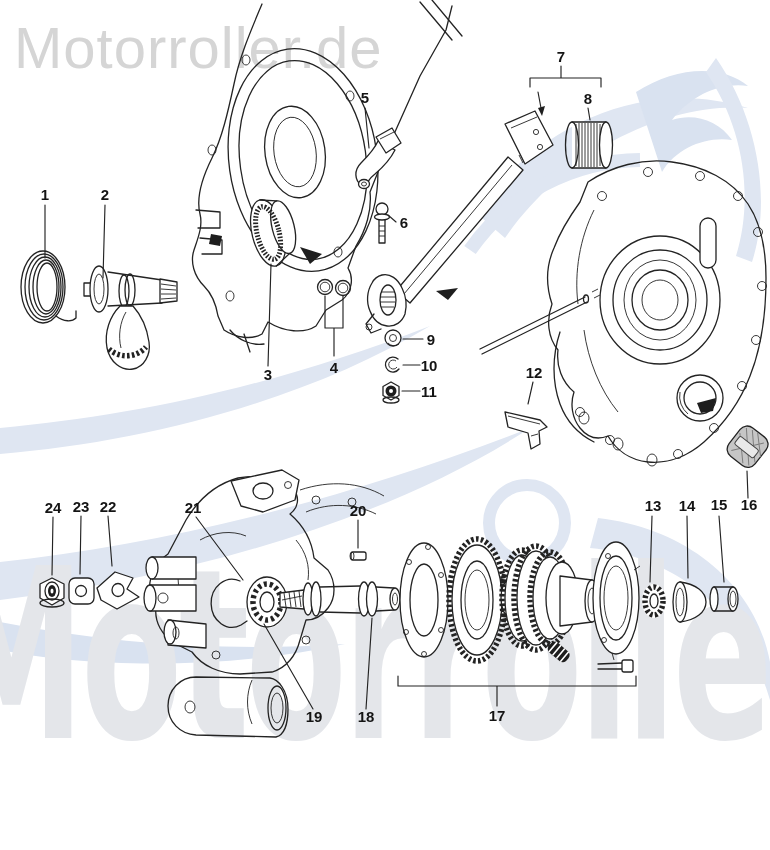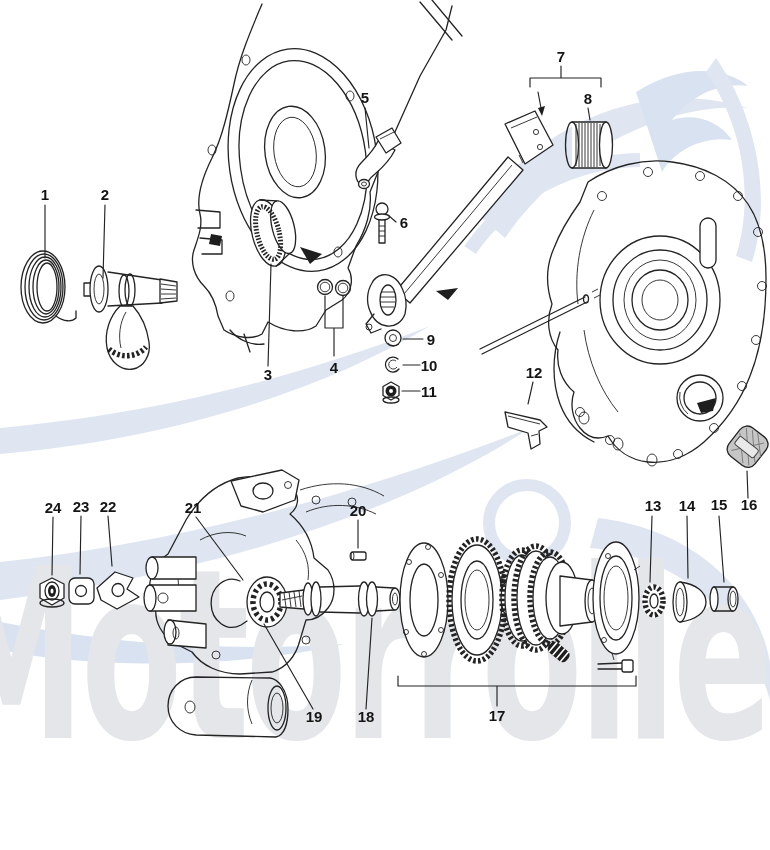--- a/index.html
+++ b/index.html
@@ -35,20 +35,21 @@
     <path class="sw2" d="M636,92 C676,66 722,64 748,86 C722,82 692,94 672,120 C694,113 718,120 732,140 C706,136 676,148 662,172 Z"></path>
     <path class="sw" d="M716,58 C758,118 772,200 752,262 L736,256 C754,198 744,128 706,72 Z"></path>
     <path class="sw" d="M0,428 C130,416 270,388 430,326 C310,398 150,442 0,454 Z"></path>
     <path class="sw" d="M0,562 C160,545 340,502 530,428 C390,520 185,578 0,600 Z"></path>
     <path class="sw2" d="M0,622 C110,644 230,652 345,644 C225,670 90,668 0,650 Z"></path>
     <path class="sw" d="M598,518 C688,528 756,586 770,662 L770,700 C744,612 676,556 590,548 Z"></path>
     <circle cx="527" cy="523" r="38" fill="none" stroke="#dfe6f2" stroke-width="12"></circle>
     <path d="M470,250 A210,210 0 0 1 640,160" fill="none" stroke="#dfe6f2" stroke-width="14"></path>
   </svg>
 
+  <div class="wm-top">Motorroller.de</div>
   <div class="wm-bottom">Motorroller</div>
 
   <svg width="770" height="850" viewBox="0 0 770 850">
 
     <g>
       <path class="ln" d="M262,4 C252,28 240,55 234,84 C228,112 222,138 212,158 C202,178 196,198 200,214 C203,226 198,238 194,250 C190,262 194,276 204,286 C212,294 216,304 218,316 L224,330 C236,338 252,340 262,334 L268,322 C284,332 304,334 316,326 L326,310 L342,300 C352,292 354,278 348,268 L356,246 C366,230 372,210 370,192 L386,152 L420,76 L446,30 L452,6"></path>
       <path class="ln" d="M420,2 L452,40 M432,0 L462,36"></path>
       <ellipse class="ln" cx="303" cy="160" rx="74" ry="112" transform="rotate(-8 303 160)"></ellipse>
       <ellipse class="ln" cx="303" cy="160" rx="63" ry="100" transform="rotate(-8 303 160)"></ellipse>
       <ellipse class="ln" cx="295" cy="152" rx="30" ry="46" transform="rotate(-8 295 152)"></ellipse>

